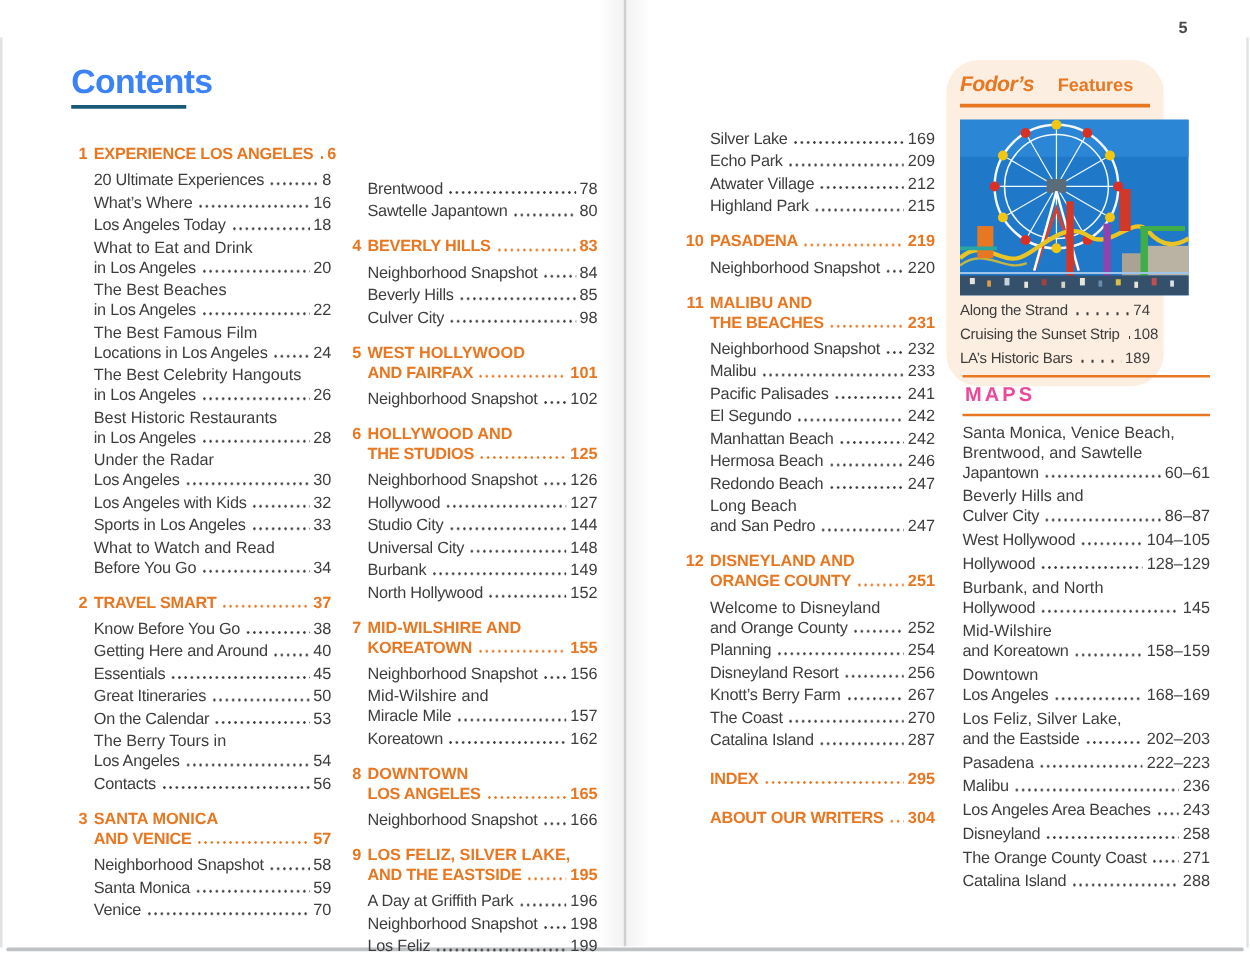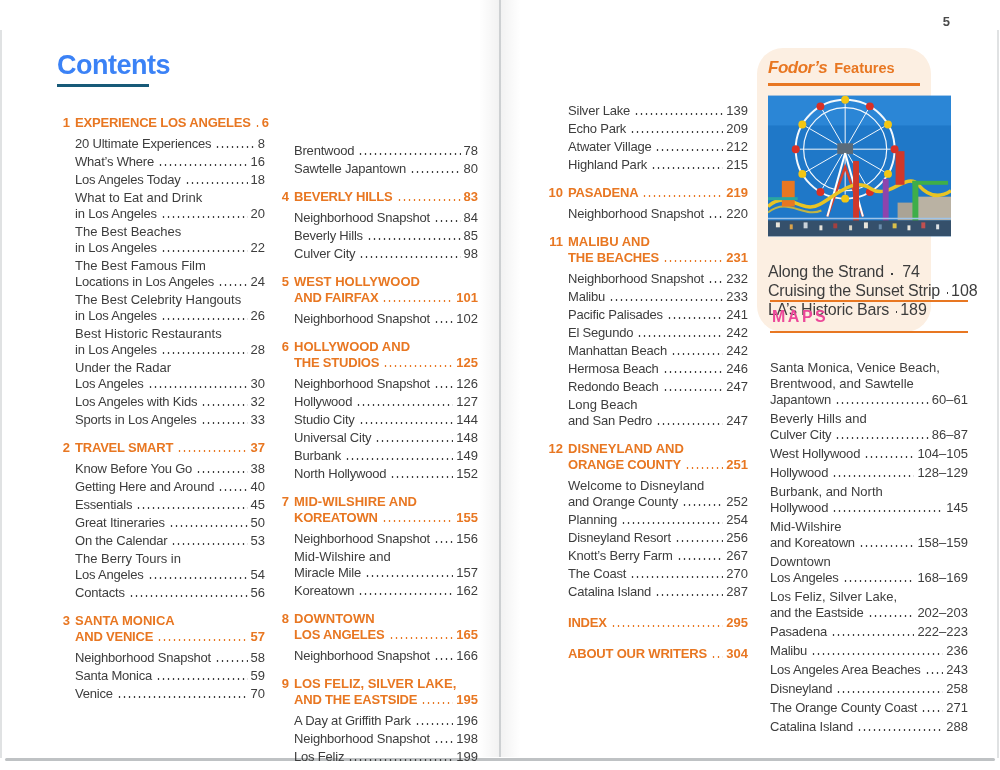--- a/index.html
+++ b/index.html
@@ -36,31 +36,31 @@
   .leader{flex:1;min-width:4px;height:16px;margin:0 3px 0 4px;
     background-image:radial-gradient(circle,currentColor 0.9px,transparent 1.15px);
     background-size:5px 4px;background-repeat:repeat-x;background-position:left bottom 3px;}
   .row .pg{white-space:nowrap;flex-shrink:0;}
 
   
   #features-box{position:absolute;left:757px;top:48px;width:174px;background:#fcefe2;
     padding:10px 11px 12px 11px;box-sizing:border-box;border-radius:26px;}
   .fx-head{display:flex;align-items:baseline;color:#e87722;}
   .fx-brand{font-size:17px;font-weight:bold;font-style:italic;letter-spacing:-0.5px;}
-  .fx-title{font-size:14.5px;font-weight:bold;margin-left:7px;}
+  .fx-title{font-size:14.5px;font-weight:bold;margin-left:19px;}
   .fx-rule{height:3px;background:#e87722;margin:5px 0 9px 0;}
   .fx-photo{width:183px;height:142px;display:block;}
-  .fx-items{margin-top:26px;font-size:16px;line-height:17px;color:#3d3d3d;}
+  .fx-items{margin-top:3px;font-size:12px;line-height:17px;color:#3d3d3d;}
   .fx-items .leader{background-size:8px 4px;background-position:left bottom 4px;height:17px;}
 
   
   #maps{position:absolute;left:770px;top:300px;width:198px;}
   #maps .maps-rule{height:2px;background:#e87722;}
   #maps .maps-title{color:#ec4899;font-weight:bold;font-size:16px;letter-spacing:2.5px;margin:6px 0 5px 2px;}
-  #maps .maps-items{margin-top:27px;font-size:13px;line-height:16px;}
+  #maps .maps-items{margin-top:5px;font-size:13px;line-height:16px;}
   #maps .entry{padding-left:0;margin-bottom:3px;}
 </style>
 </head>
 <body>
 
 <div id="book">
   <div id="fold-shade-l"></div>
   <div id="fold-shade-r"></div>
   <div id="fold"></div>
   <div id="bottom-edge"></div>
@@ -159,20 +159,28 @@
           <span class="pg">32</span>
         </div>
       </div>
       <div class="entry">
         <div class="row">
           <span class="lbl">Sports in Los Angeles</span>
           <span class="leader"></span>
           <span class="pg">33</span>
         </div>
       </div>
+      <div class="entry">
+        <div class="ln">What to Watch and Read</div>
+        <div class="row">
+          <span class="lbl">Before You Go</span>
+          <span class="leader"></span>
+          <span class="pg">34</span>
+        </div>
+      </div>
       <div class="chapter">
         <span class="num">2</span>
         <div class="row">
           <span class="lbl">TRAVEL SMART</span>
           <span class="leader"></span>
           <span class="pg">37</span>
         </div>
       </div>
       <div class="entry">
         <div class="row">
@@ -442,21 +450,21 @@
           <span class="leader"></span>
           <span class="pg">199</span>
         </div>
       </div>
     </div>
   <div id="col2" class="toc-col">
       <div class="entry">
         <div class="row">
           <span class="lbl">Silver Lake</span>
           <span class="leader"></span>
-          <span class="pg">139</span>
+          <span class="pg">169</span>
         </div>
       </div>
       <div class="entry">
         <div class="row">
           <span class="lbl">Echo Park</span>
           <span class="leader"></span>
           <span class="pg">209</span>
         </div>
       </div>
       <div class="entry">

